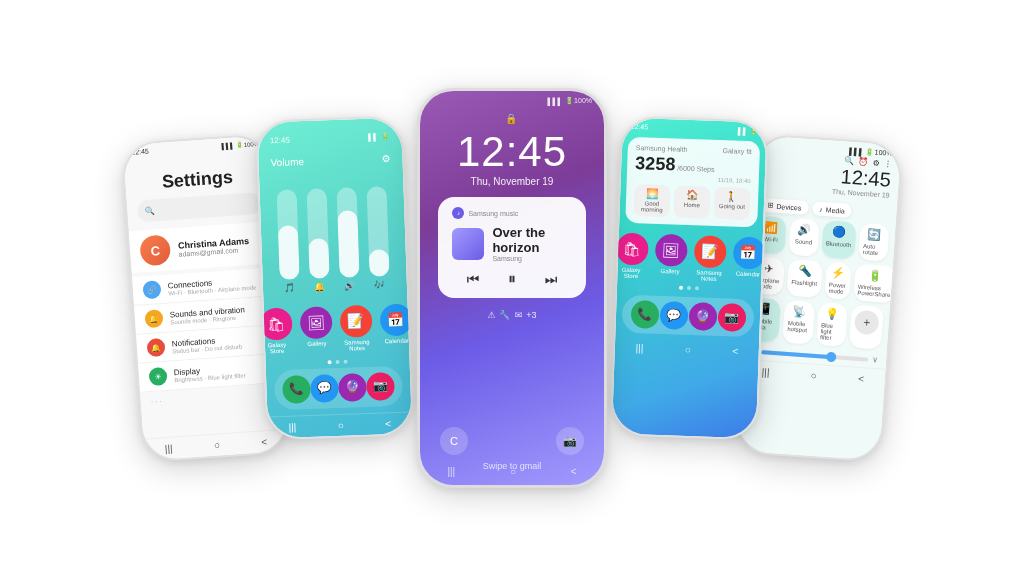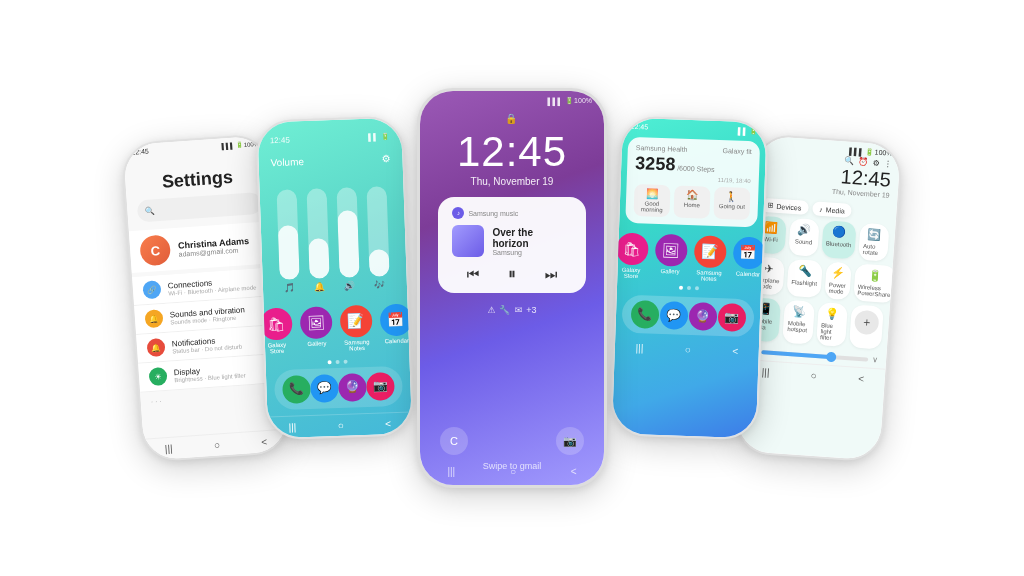--- a/index.html
+++ b/index.html
@@ -299,21 +299,21 @@
     }
     .music-app-row { display: flex; align-items: center; gap: 4px; font-size: 7px; color: #888; margin-bottom: 6px; }
     .music-app-icon { width: 12px; height: 12px; border-radius: 6px; background: #6c5ce7; display: flex; align-items: center; justify-content: center; font-size: 6px; color: #fff; }
     .music-info-row { display: flex; align-items: center; gap: 8px; }
     .music-thumb {
       width: 32px; height: 32px;
       border-radius: 6px;
       background: linear-gradient(135deg, #a29bfe, #6c5ce7);
       flex-shrink: 0;
     }
-    .music-title { font-size: 10px; font-weight: 600; color: #222; }
+    .music-title { font-size: 13px; font-weight: 600; color: #222; }
     .music-artist { font-size: 7px; color: #888; }
     .music-controls { display: flex; justify-content: space-around; align-items: center; margin-top: 8px; }
     .ctrl-btn { font-size: 14px; color: #333; }
     .ctrl-btn.play { font-size: 16px; }
     .notif-icons { display: flex; gap: 4px; font-size: 9px; color: rgba(255,255,255,0.85); margin: 4px 0; }
     .swipe-text { font-size: 9px; color: rgba(255,255,255,0.75); position: absolute; bottom: 14px; }
     .lock-bottom-btns {
       position: absolute;
       bottom: 30px;
       width: 100%;

